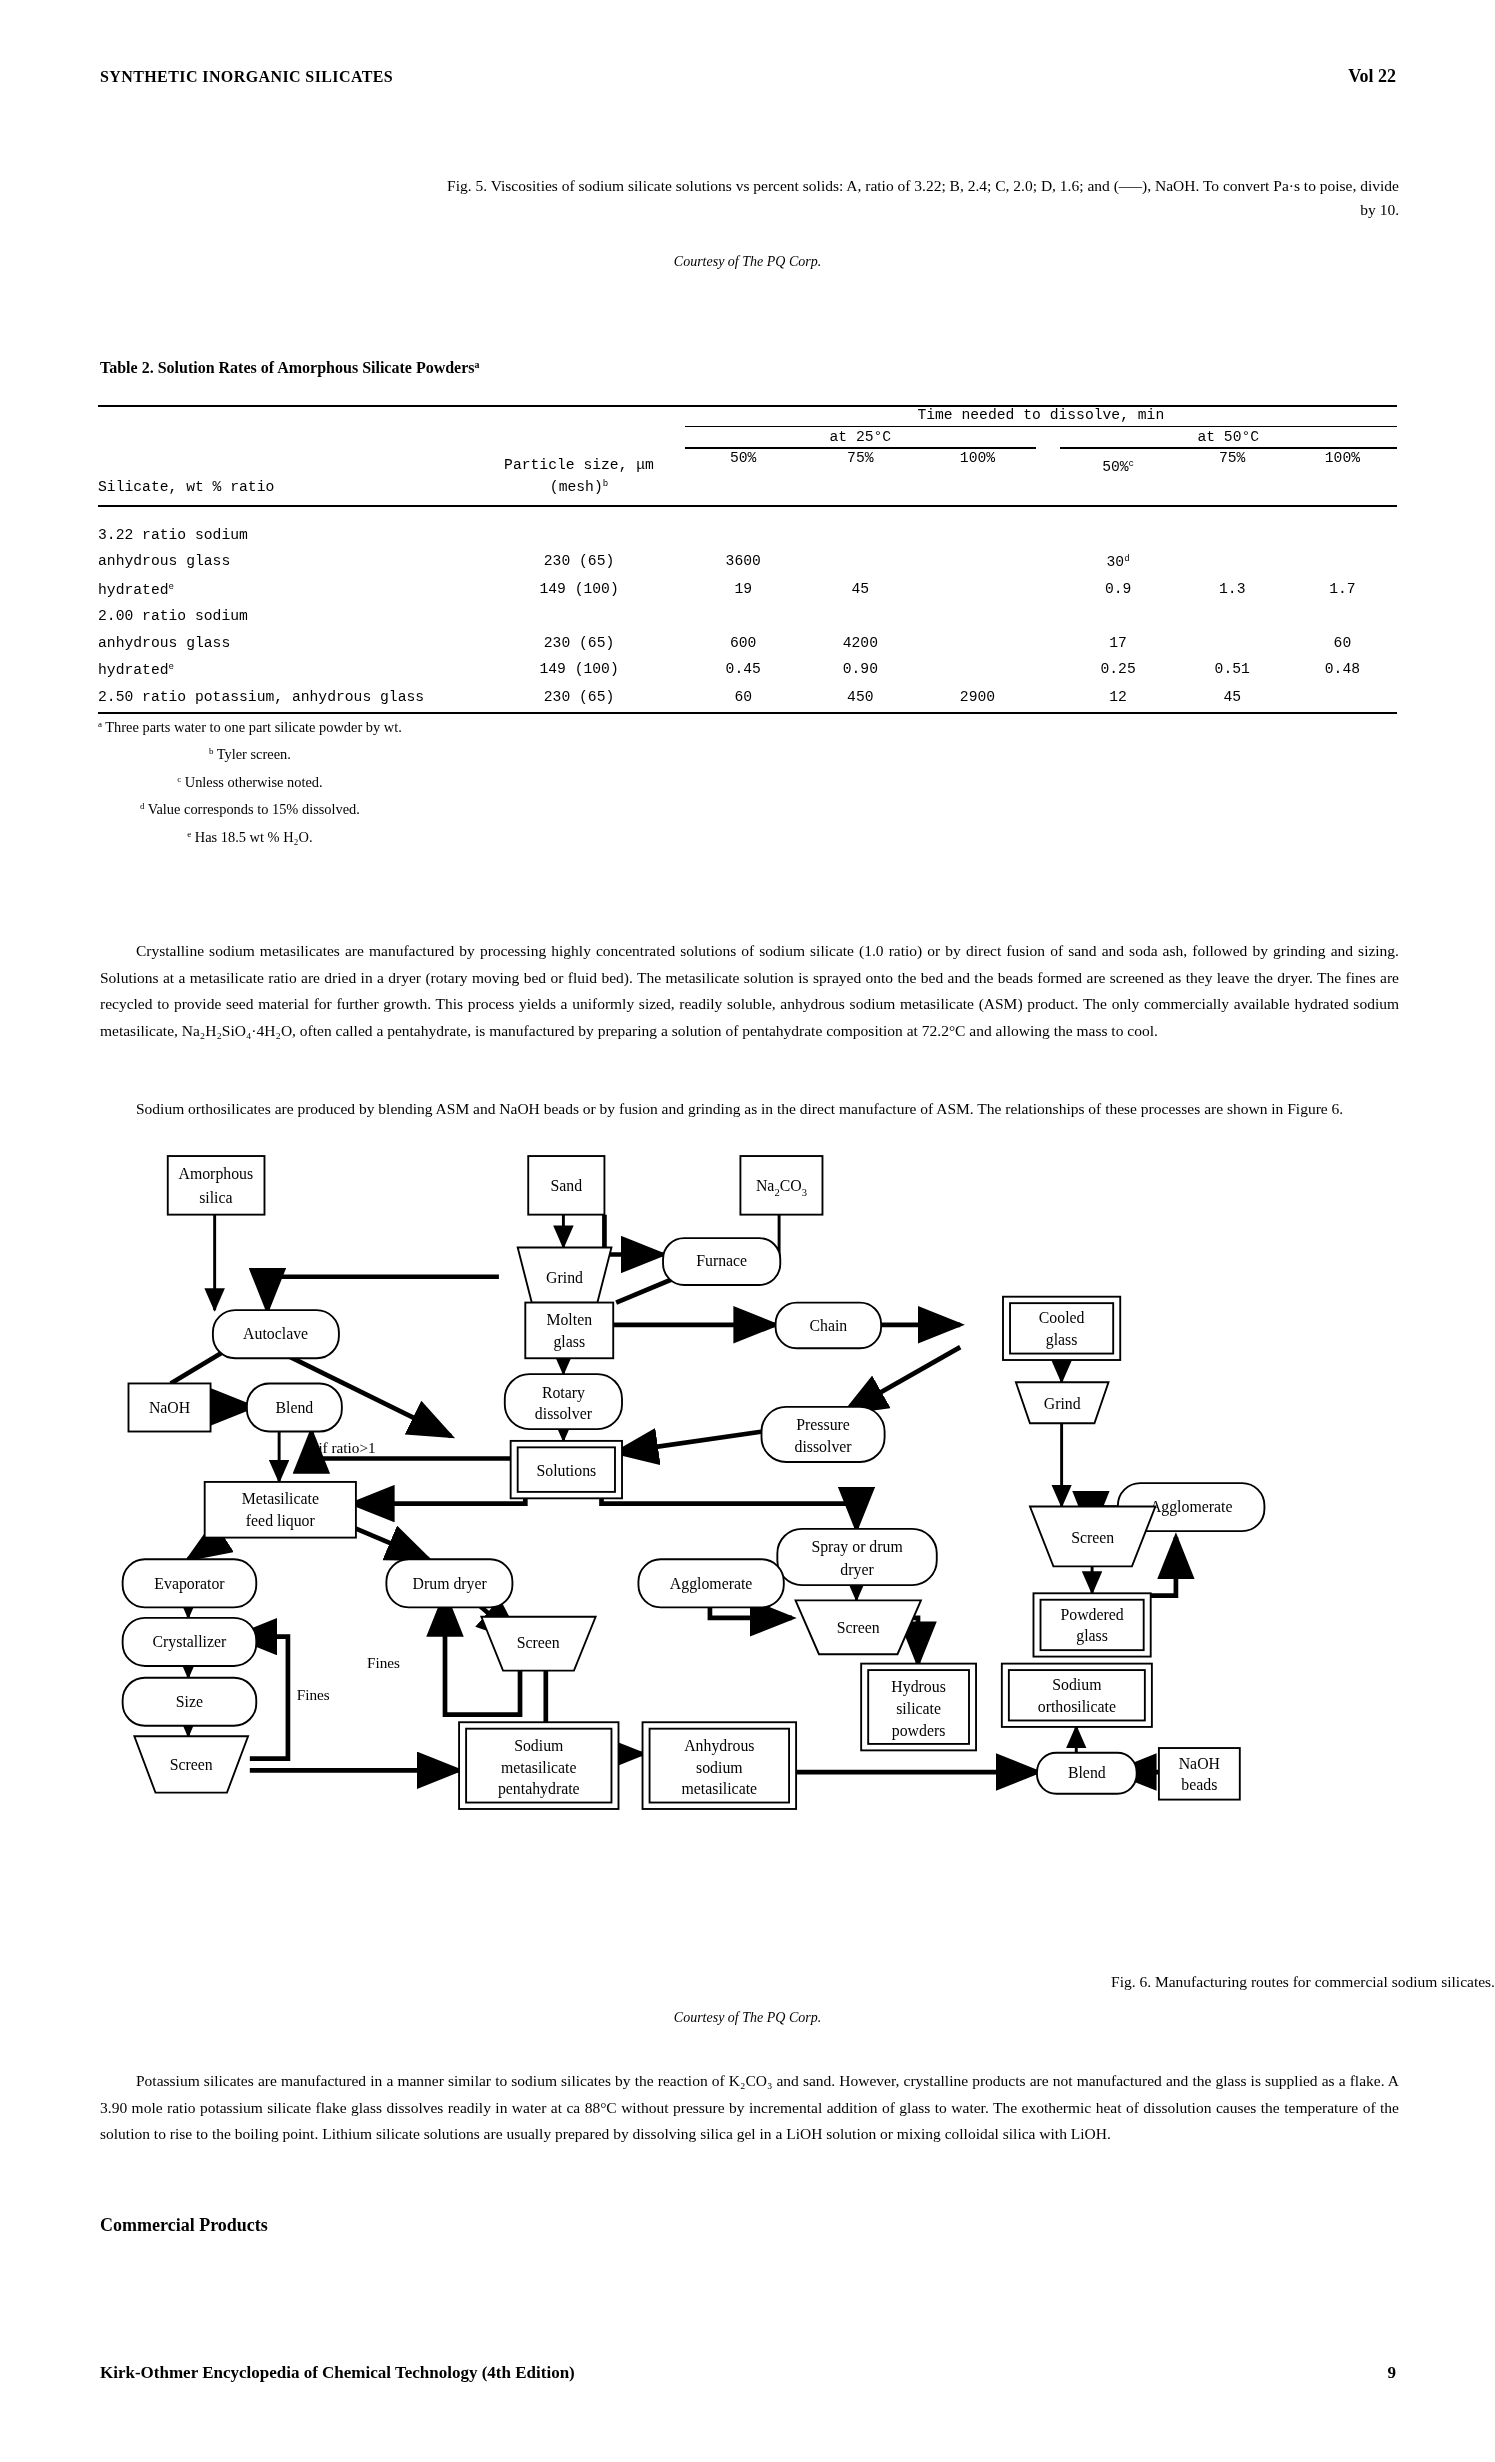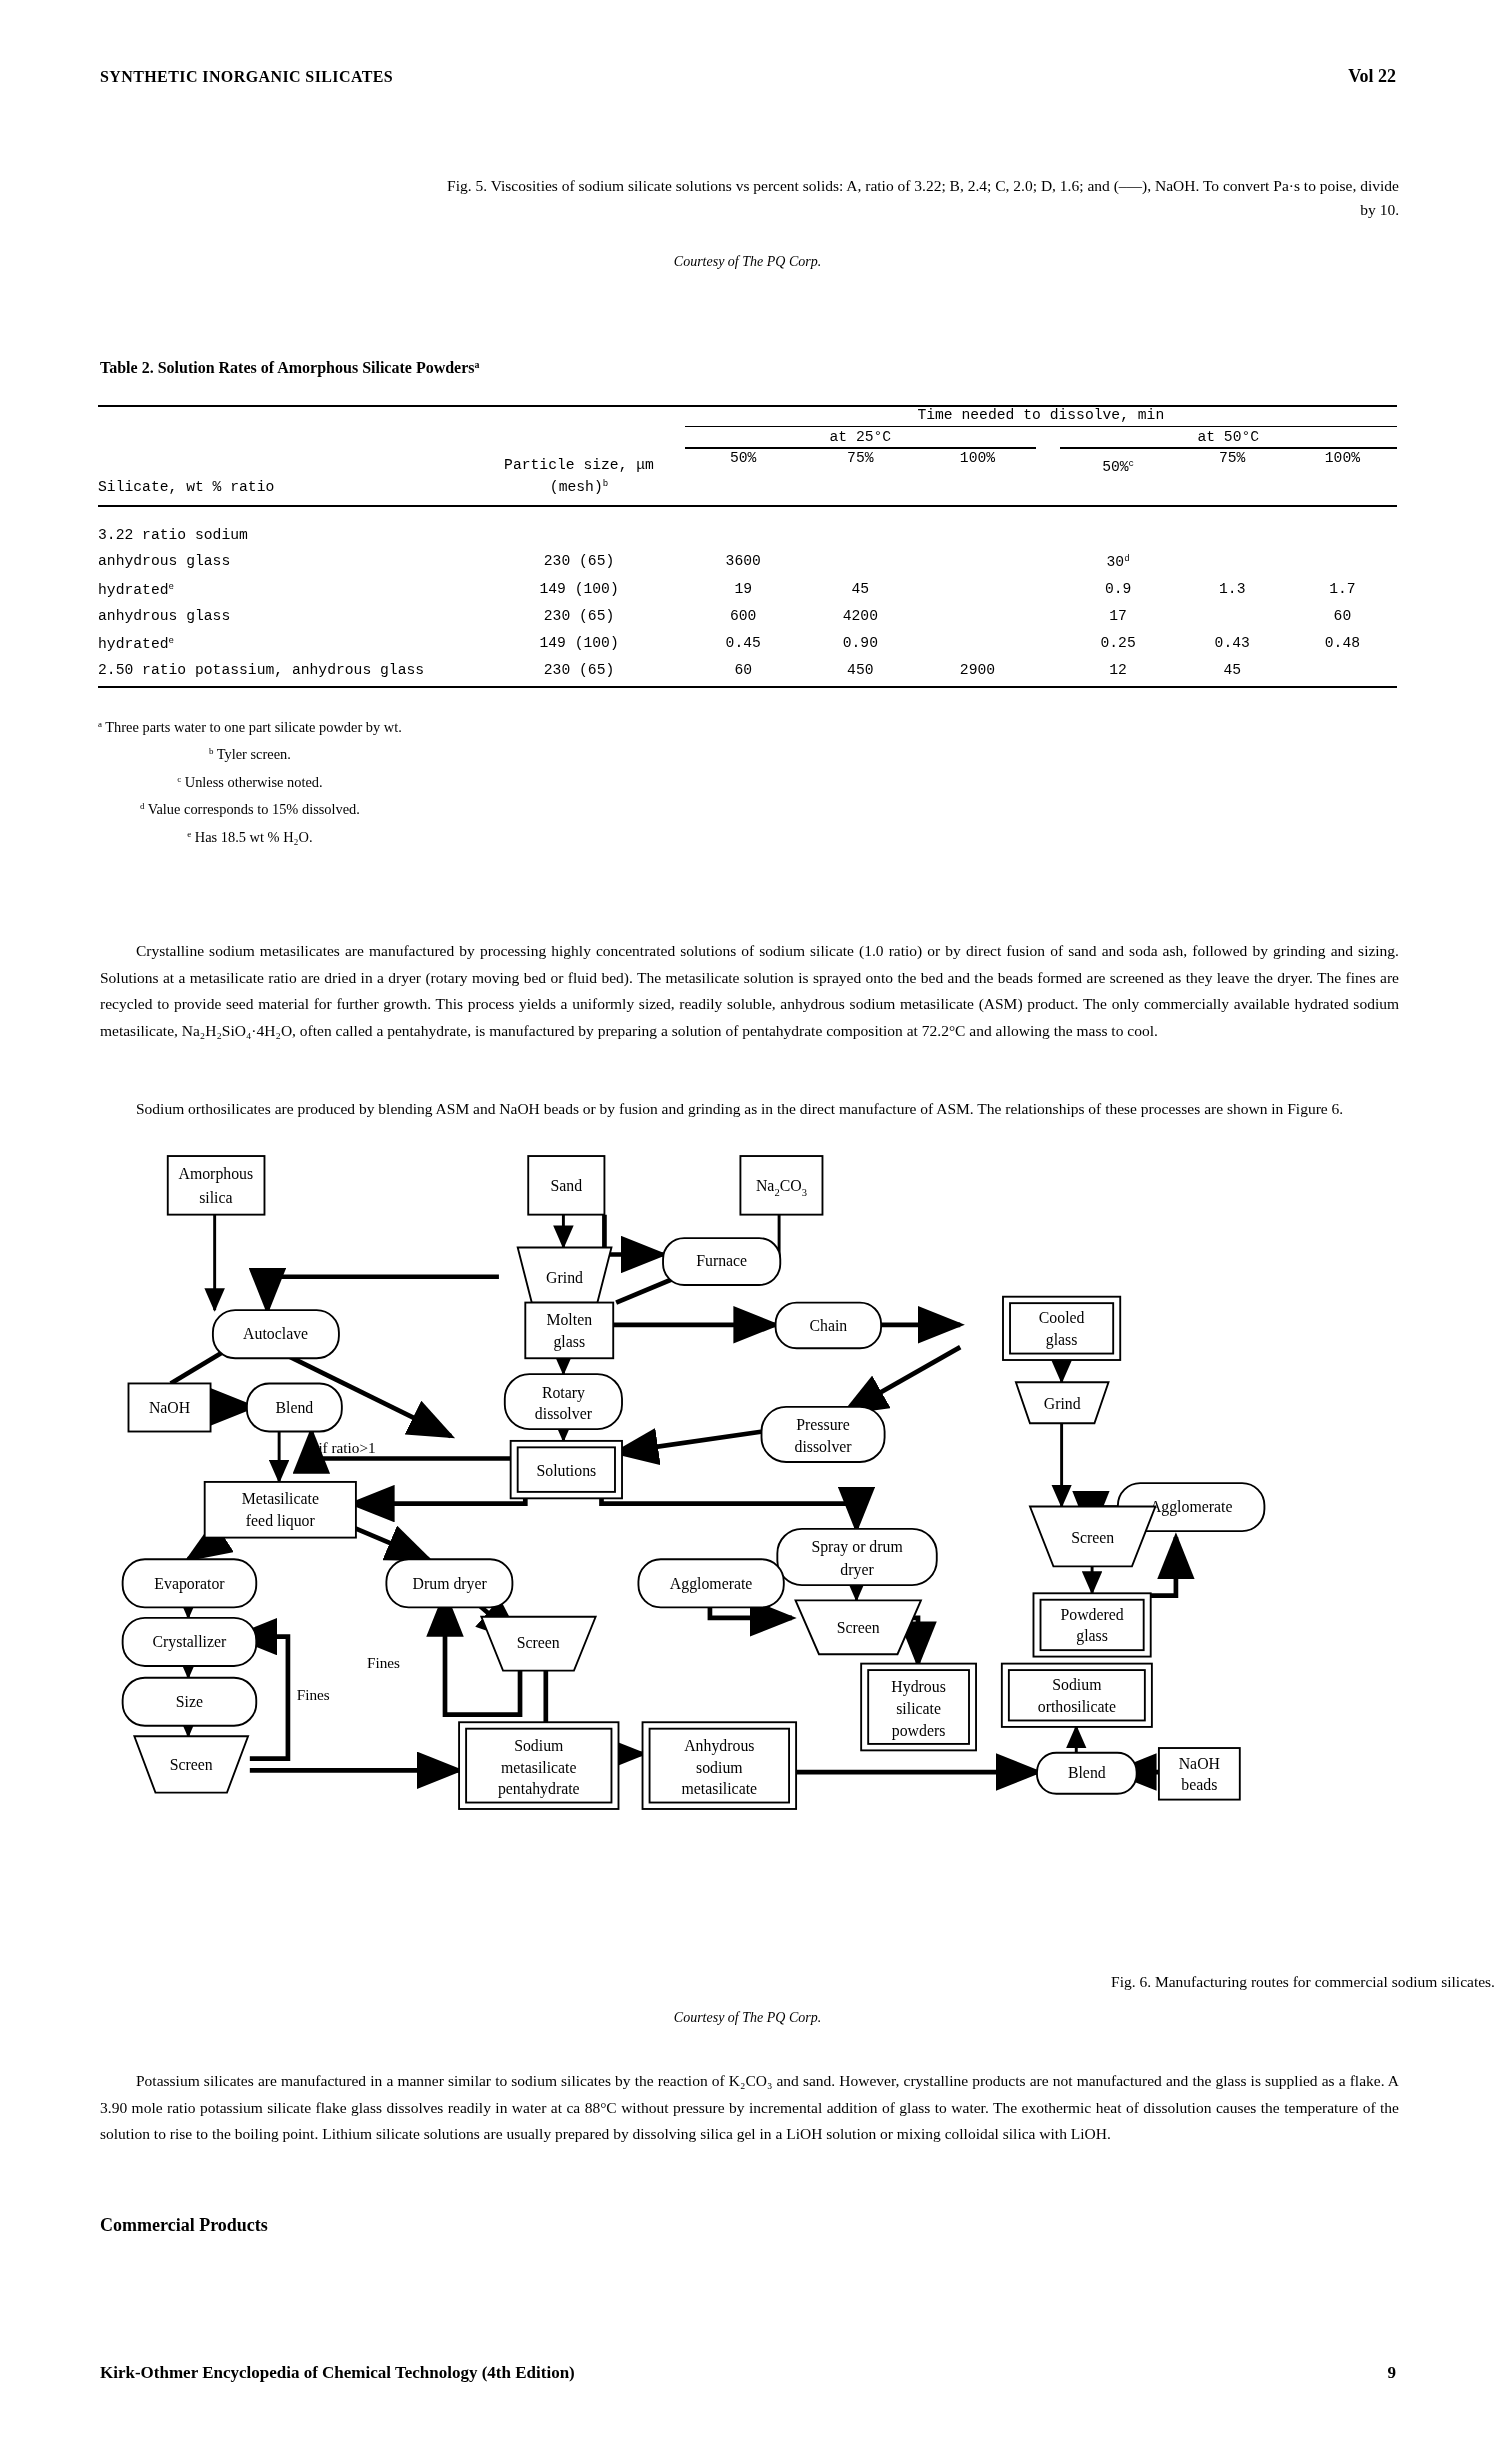--- a/index.html
+++ b/index.html
@@ -181,20 +181,31 @@
         <td class="num">149 (100)</td>
         <td class="num">19</td>
         <td class="num">45</td>
         <td class="num"></td>
         <td></td>
         <td class="num">0.9</td>
         <td class="num">1.3</td>
         <td class="num">1.7</td>
       </tr>
 
+      <tr class="bodyrow">
+        <td class="lbl">2.00 ratio sodium</td>
+        <td class="num"></td>
+        <td class="num"></td>
+        <td class="num"></td>
+        <td class="num"></td>
+        <td></td>
+        <td class="num"></td>
+        <td class="num"></td>
+        <td class="num"></td>
+      </tr>
 
       <tr class="bodyrow">
         <td class="lbl">anhydrous glass</td>
         <td class="num">230 (65)</td>
         <td class="num">600</td>
         <td class="num">4200</td>
         <td class="num"></td>
         <td></td>
         <td class="num">17</td>
         <td class="num"></td>
@@ -202,21 +213,21 @@
       </tr>
 
       <tr class="bodyrow">
         <td class="lbl"><span>hydrated</span><sup>e</sup></td>
         <td class="num">149 (100)</td>
         <td class="num">0.45</td>
         <td class="num">0.90</td>
         <td class="num"></td>
         <td></td>
         <td class="num">0.25</td>
-        <td class="num">0.43</td>
+        <td class="num">0.51</td>
         <td class="num">0.48</td>
       </tr>
 
       <tr class="bodyrow">
         <td class="lbl">2.50 ratio potassium, anhydrous glass</td>
         <td class="num">230 (65)</td>
         <td class="num">60</td>
         <td class="num">450</td>
         <td class="num">2900</td>
         <td></td>

